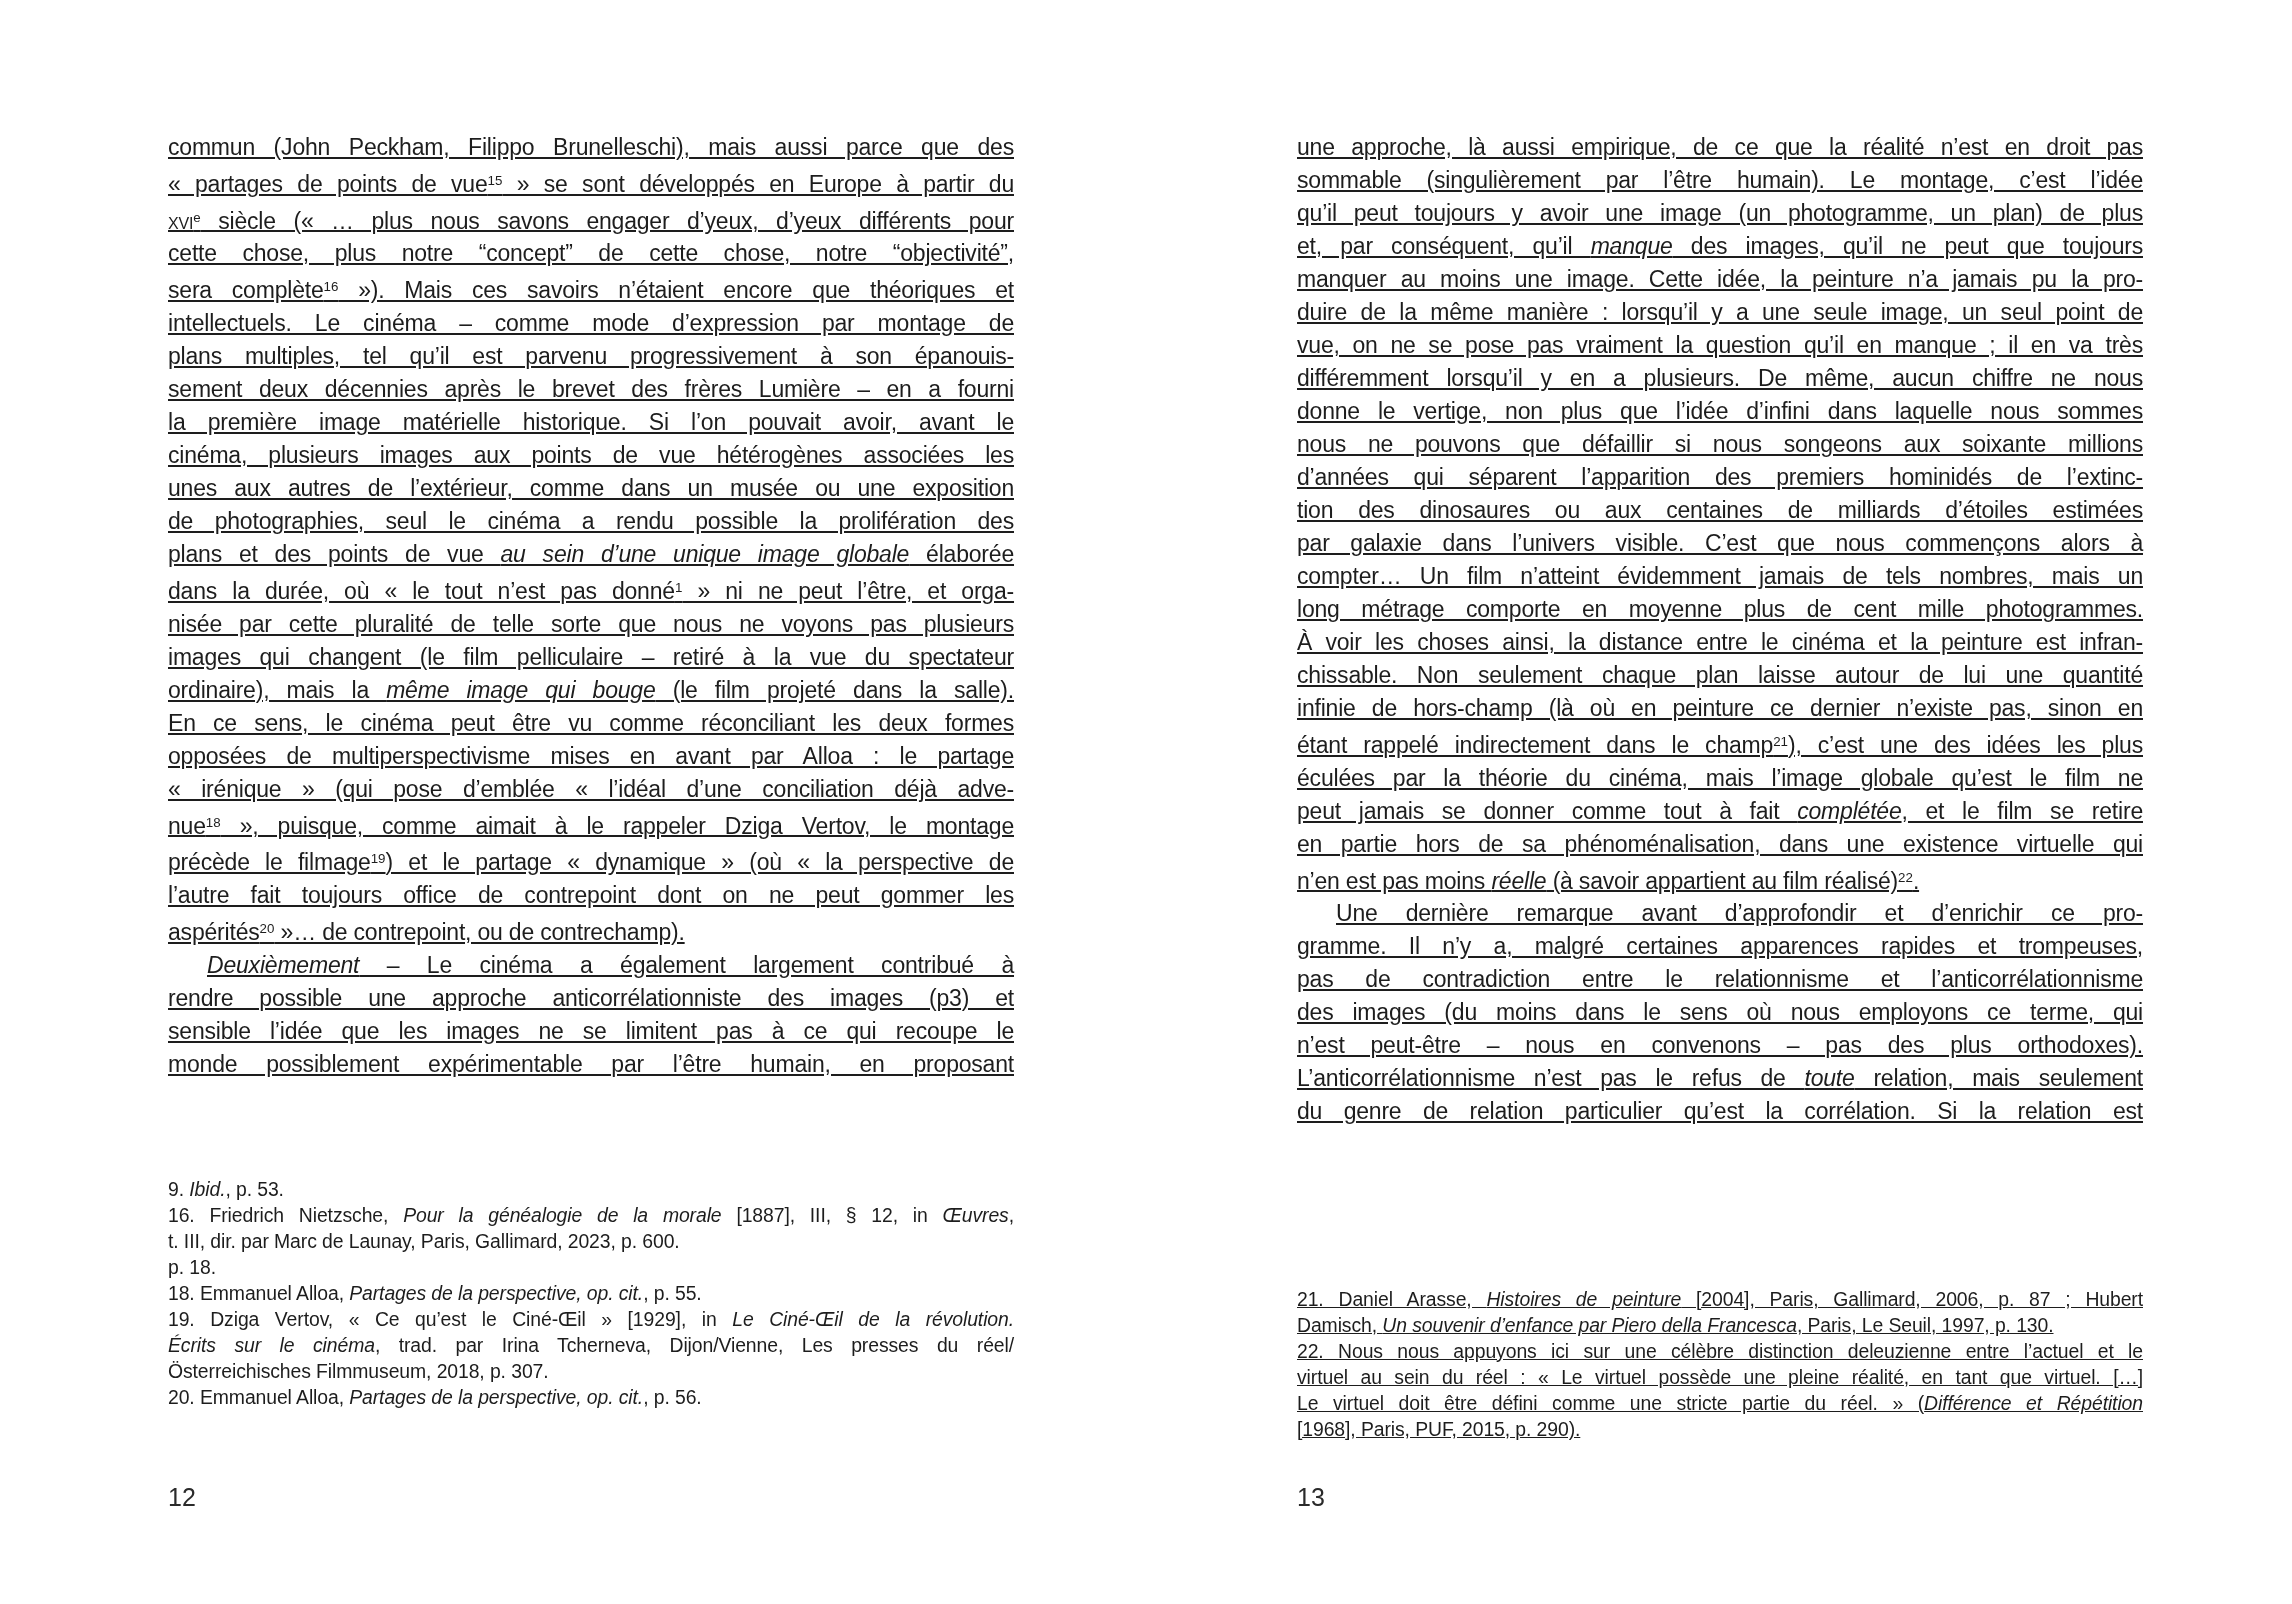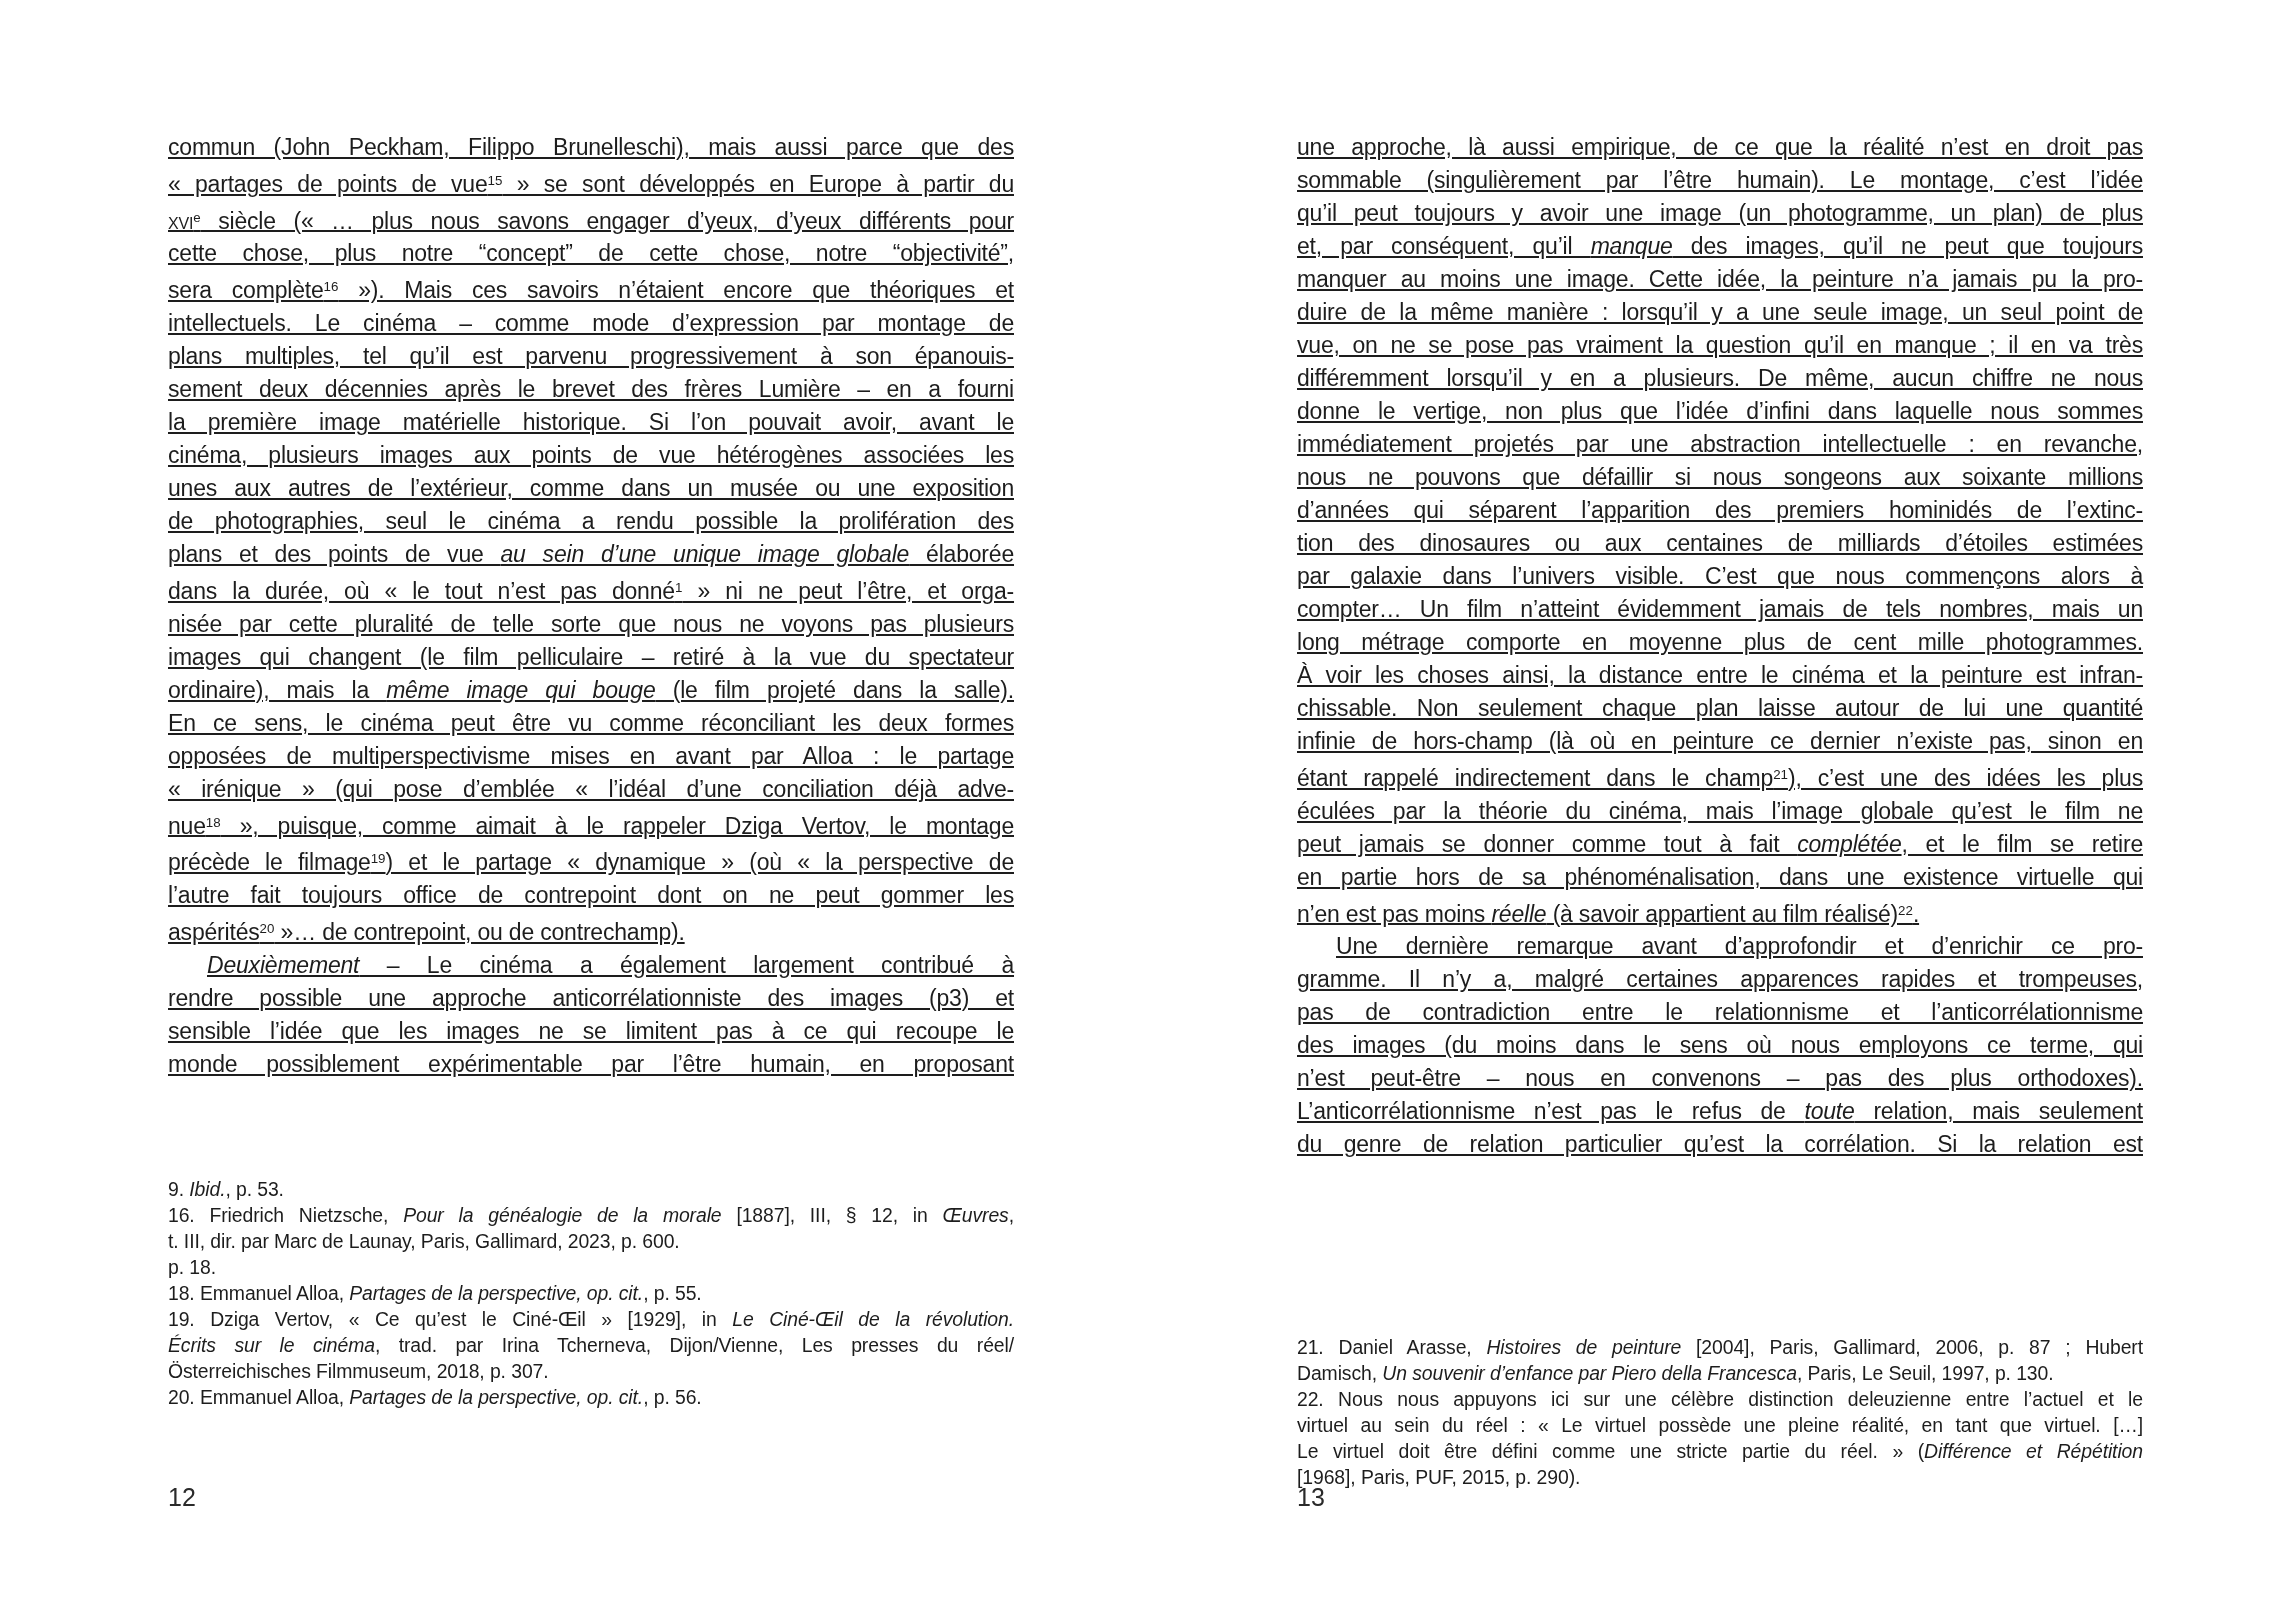--- a/index.html
+++ b/index.html
@@ -9,21 +9,21 @@
     color:#1d1d1d;font-family:"Liberation Sans",sans-serif;overflow:hidden;
   }
   .page{position:absolute;top:0;height:100%;width:846px;}
   .page.left{left:168px;}
   .page.right{left:1297px;}
   .body-text{position:absolute;left:0;width:100%;top:131px;
     font-size:23px;line-height:33px;letter-spacing:-0.2px;text-decoration:underline;}
   .footnotes{position:absolute;left:0;width:100%;
     font-size:19.4px;line-height:26px;letter-spacing:-0.1px;}
   .page.left .footnotes{top:1176px;}
-  .page.right .footnotes{top:1334px;}
+  .page.right .footnotes{top:1286px;text-decoration:underline;}
   .pagenum{position:absolute;left:0;top:1483px;font-size:25px;color:#2a2a2a;}
   .line{text-align:justify;text-align-last:justify;}
   .line.last{text-align-last:left;}
   .line.indent{padding-left:39px;}
   .it{font-style:italic;}
   .sup{font-size:0.58em;vertical-align:0.5em;letter-spacing:0;}
   .sc{font-variant:small-caps;}
 </style>
 </head>
 <body>
@@ -79,21 +79,20 @@
     <div class="body-text">
         <div class="line"><span>une approche, là aussi empirique, de ce que la réalité n’est en droit pas</span></div>
         <div class="line"><span>sommable (singulièrement par l’être humain). Le montage, c’est l’idée</span></div>
         <div class="line"><span>qu’il peut toujours y avoir une image (un photogramme, un plan) de plus</span></div>
         <div class="line"><span>et, par conséquent, qu’il </span><span class="it">manque</span><span> des images, qu’il ne peut que toujours</span></div>
         <div class="line"><span>manquer au moins une image. Cette idée, la peinture n’a jamais pu la pro-</span></div>
         <div class="line"><span>duire de la même manière : lorsqu’il y a une seule image, un seul point de</span></div>
         <div class="line"><span>vue, on ne se pose pas vraiment la question qu’il en manque ; il en va très</span></div>
         <div class="line"><span>différemment lorsqu’il y en a plusieurs. De même, aucun chiffre ne nous</span></div>
         <div class="line"><span>donne le vertige, non plus que l’idée d’infini dans laquelle nous sommes</span></div>
-        <div class="line"><span>immédiatement projetés par une abstraction intellectuelle : en revanche,</span></div>
         <div class="line"><span>nous ne pouvons que défaillir si nous songeons aux soixante millions</span></div>
         <div class="line"><span>d’années qui séparent l’apparition des premiers hominidés de l’extinc-</span></div>
         <div class="line"><span>tion des dinosaures ou aux centaines de milliards d’étoiles estimées</span></div>
         <div class="line"><span>par galaxie dans l’univers visible. C’est que nous commençons alors à</span></div>
         <div class="line"><span>compter… Un film n’atteint évidemment jamais de tels nombres, mais un</span></div>
         <div class="line"><span>long métrage comporte en moyenne plus de cent mille photogrammes.</span></div>
         <div class="line"><span>À voir les choses ainsi, la distance entre le cinéma et la peinture est infran-</span></div>
         <div class="line"><span>chissable. Non seulement chaque plan laisse autour de lui une quantité</span></div>
         <div class="line"><span>infinie de hors-champ (là où en peinture ce dernier n’existe pas, sinon en</span></div>
         <div class="line"><span>étant rappelé indirectement dans le champ</span><span class="sup">21</span><span>), c’est une des idées les plus</span></div>

